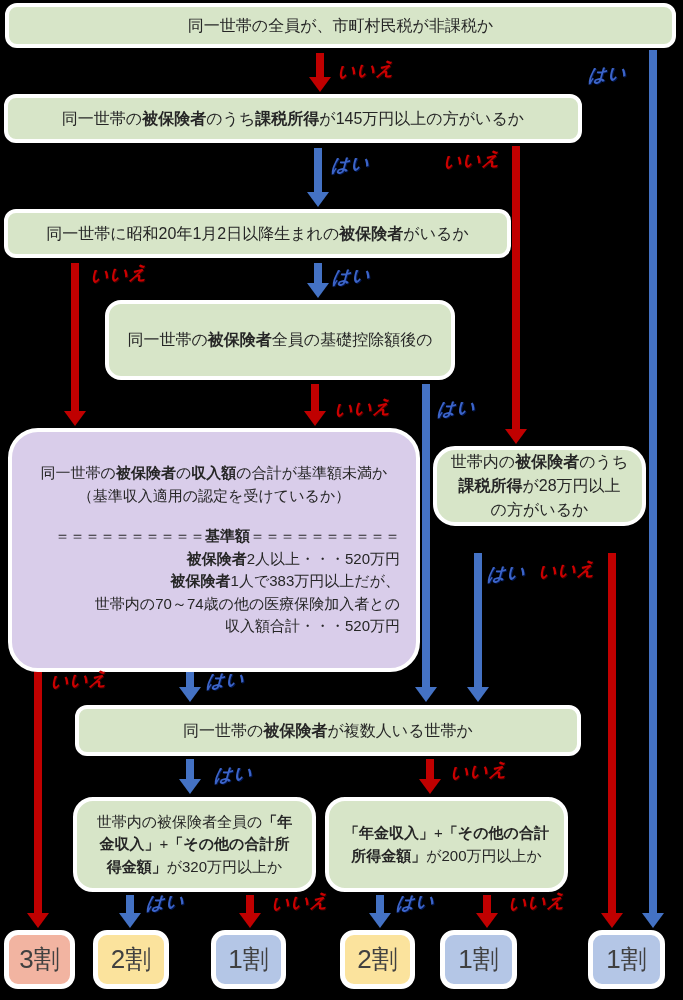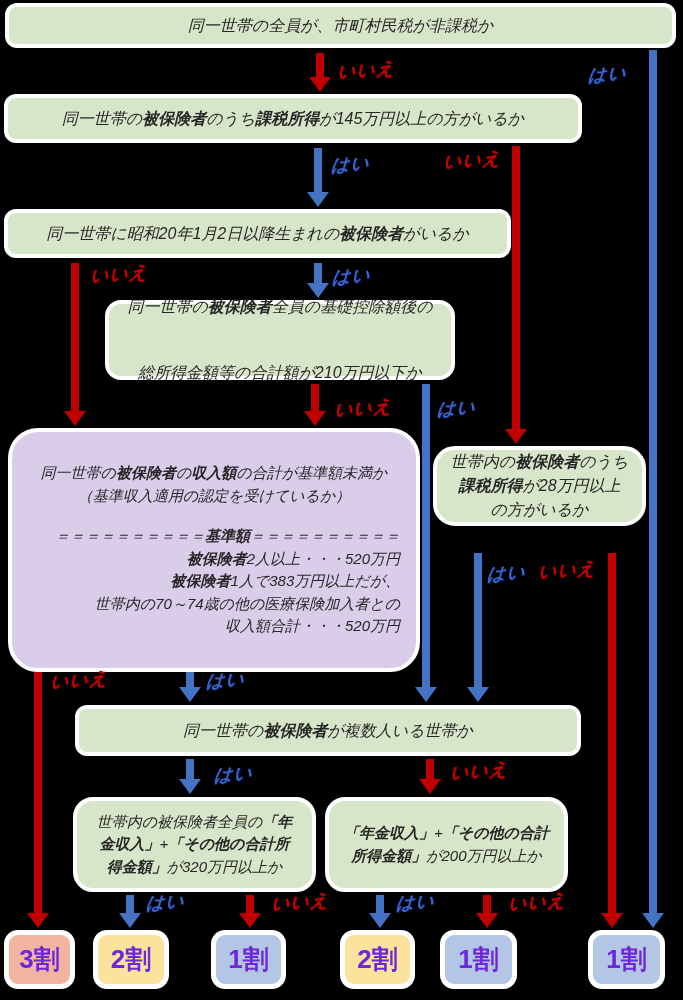--- a/index.html
+++ b/index.html
@@ -16,35 +16,35 @@
     border:4px solid #fff;
     display:flex;
     flex-direction:column;
     justify-content:center;
     align-items:center;
     text-align:center;
     color:#262626;
     line-height:1.5;
     z-index:2;
   }
-  .node .ln{display:block;width:100%;font-style:italic;}
+  .node .ln{display:block;width:100%;}
   .node .ln.left{text-align:right;}
   .node .ln.blank{height:18px;}
   .node b{font-weight:700;}
   .result{
     position:absolute;
     box-sizing:border-box;
     border:5px solid #fff;
     border-radius:14px;
     display:flex;
     align-items:center;
     justify-content:center;
     font-size:26px;
-    font-weight:700;
-    color:#6d28d9;
+    font-weight:400;
+    color:#404040;
     z-index:2;
   }
   .arrow{position:absolute;z-index:1;}
   .arrow .shaft{position:absolute;width:8px;}
   .arrow .head{position:absolute;width:0;height:0;border-left:11px solid transparent;border-right:11px solid transparent;}
   .edge-label{
     position:absolute;
     z-index:3;
     font-size:18px;
     font-weight:700;
@@ -134,21 +134,20 @@
       <div class="ln center"><span>同一世帯の全員が、市町村民税が非課税か</span></div>
     </div>
     <div class="node" style="left: 4px; top: 94px; width: 578px; height: 49px; border-radius: 12px; font-size: 16px; background: rgb(215, 229, 200); border-color: rgb(255, 255, 255); color: rgb(38, 38, 38);">
       <div class="ln center"><span>同一世帯の</span><b>被保険者</b><span>のうち</span><b>課税所得</b><span>が145万円以上の方がいるか</span></div>
     </div>
     <div class="node" style="left: 4px; top: 209px; width: 507px; height: 49px; border-radius: 12px; font-size: 16px; background: rgb(215, 229, 200); border-color: rgb(255, 255, 255); color: rgb(38, 38, 38);">
       <div class="ln center"><span>同一世帯に昭和20年1月2日以降生まれの</span><b>被保険者</b><span>がいるか</span></div>
     </div>
     <div class="node" style="left: 105px; top: 300px; width: 350px; height: 80px; border-radius: 16px; font-size: 16px; background: rgb(215, 229, 200); border-color: rgb(255, 255, 255); color: rgb(38, 38, 38); gap: 42px;">
       <div class="ln center"><span>同一世帯の</span><b>被保険者</b><span>全員の基礎控除額後の</span></div>
-      <div class="ln center"><span>総所得金額等の合計額が210万円以下か</span></div>
     </div>
     <div class="node" style="left: 8px; top: 428px; width: 412px; height: 244px; border-radius: 30px; font-size: 15px; background: rgb(217, 205, 234); border-color: rgb(255, 255, 255); color: rgb(38, 38, 38); padding: 10px 16px;">
       <div class="ln center"><span>同一世帯の</span><b>被保険者</b><span>の</span><b>収入額</b><span>の合計が基準額未満か</span></div>
       <div class="ln center"><span>（基準収入適用の認定を受けているか）</span></div>
       <div class="ln blank"></div>
       <div class="ln left"><span>＝＝＝＝＝＝＝＝＝＝</span><b>基準額</b><span>＝＝＝＝＝＝＝＝＝＝</span></div>
       <div class="ln left"><b>被保険者</b><span>2人以上・・・520万円</span></div>
       <div class="ln left"><b>被保険者</b><span>1人で383万円以上だが、</span></div>
       <div class="ln left"><span>世帯内の70～74歳の他の医療保険加入者との</span></div>
       <div class="ln left"><span>収入額合計・・・520万円</span></div>

